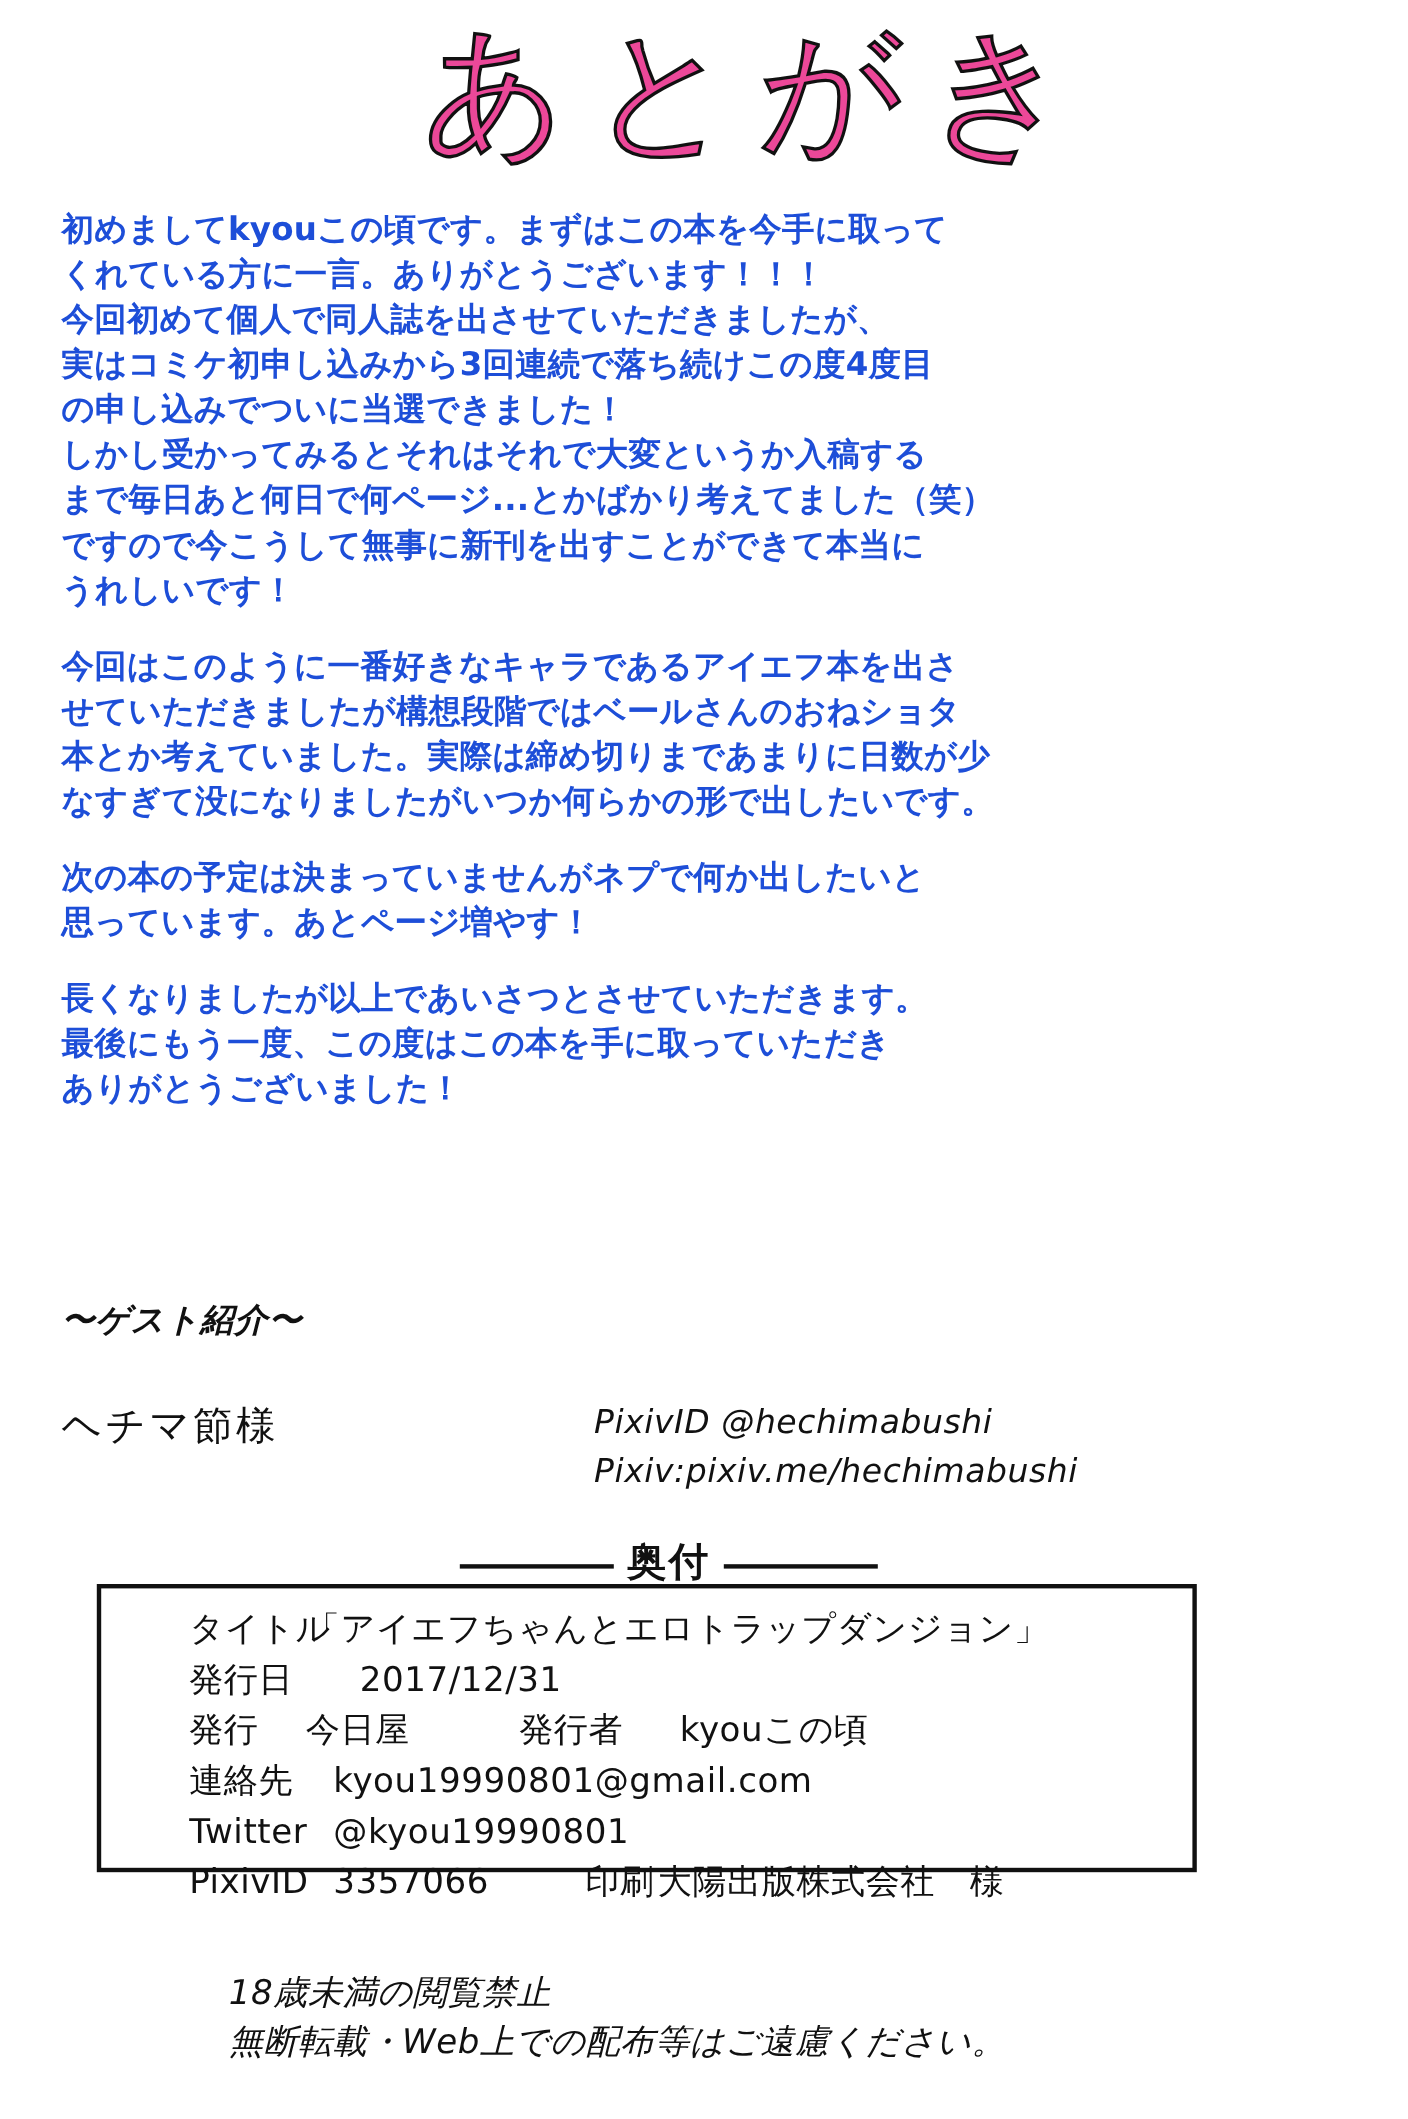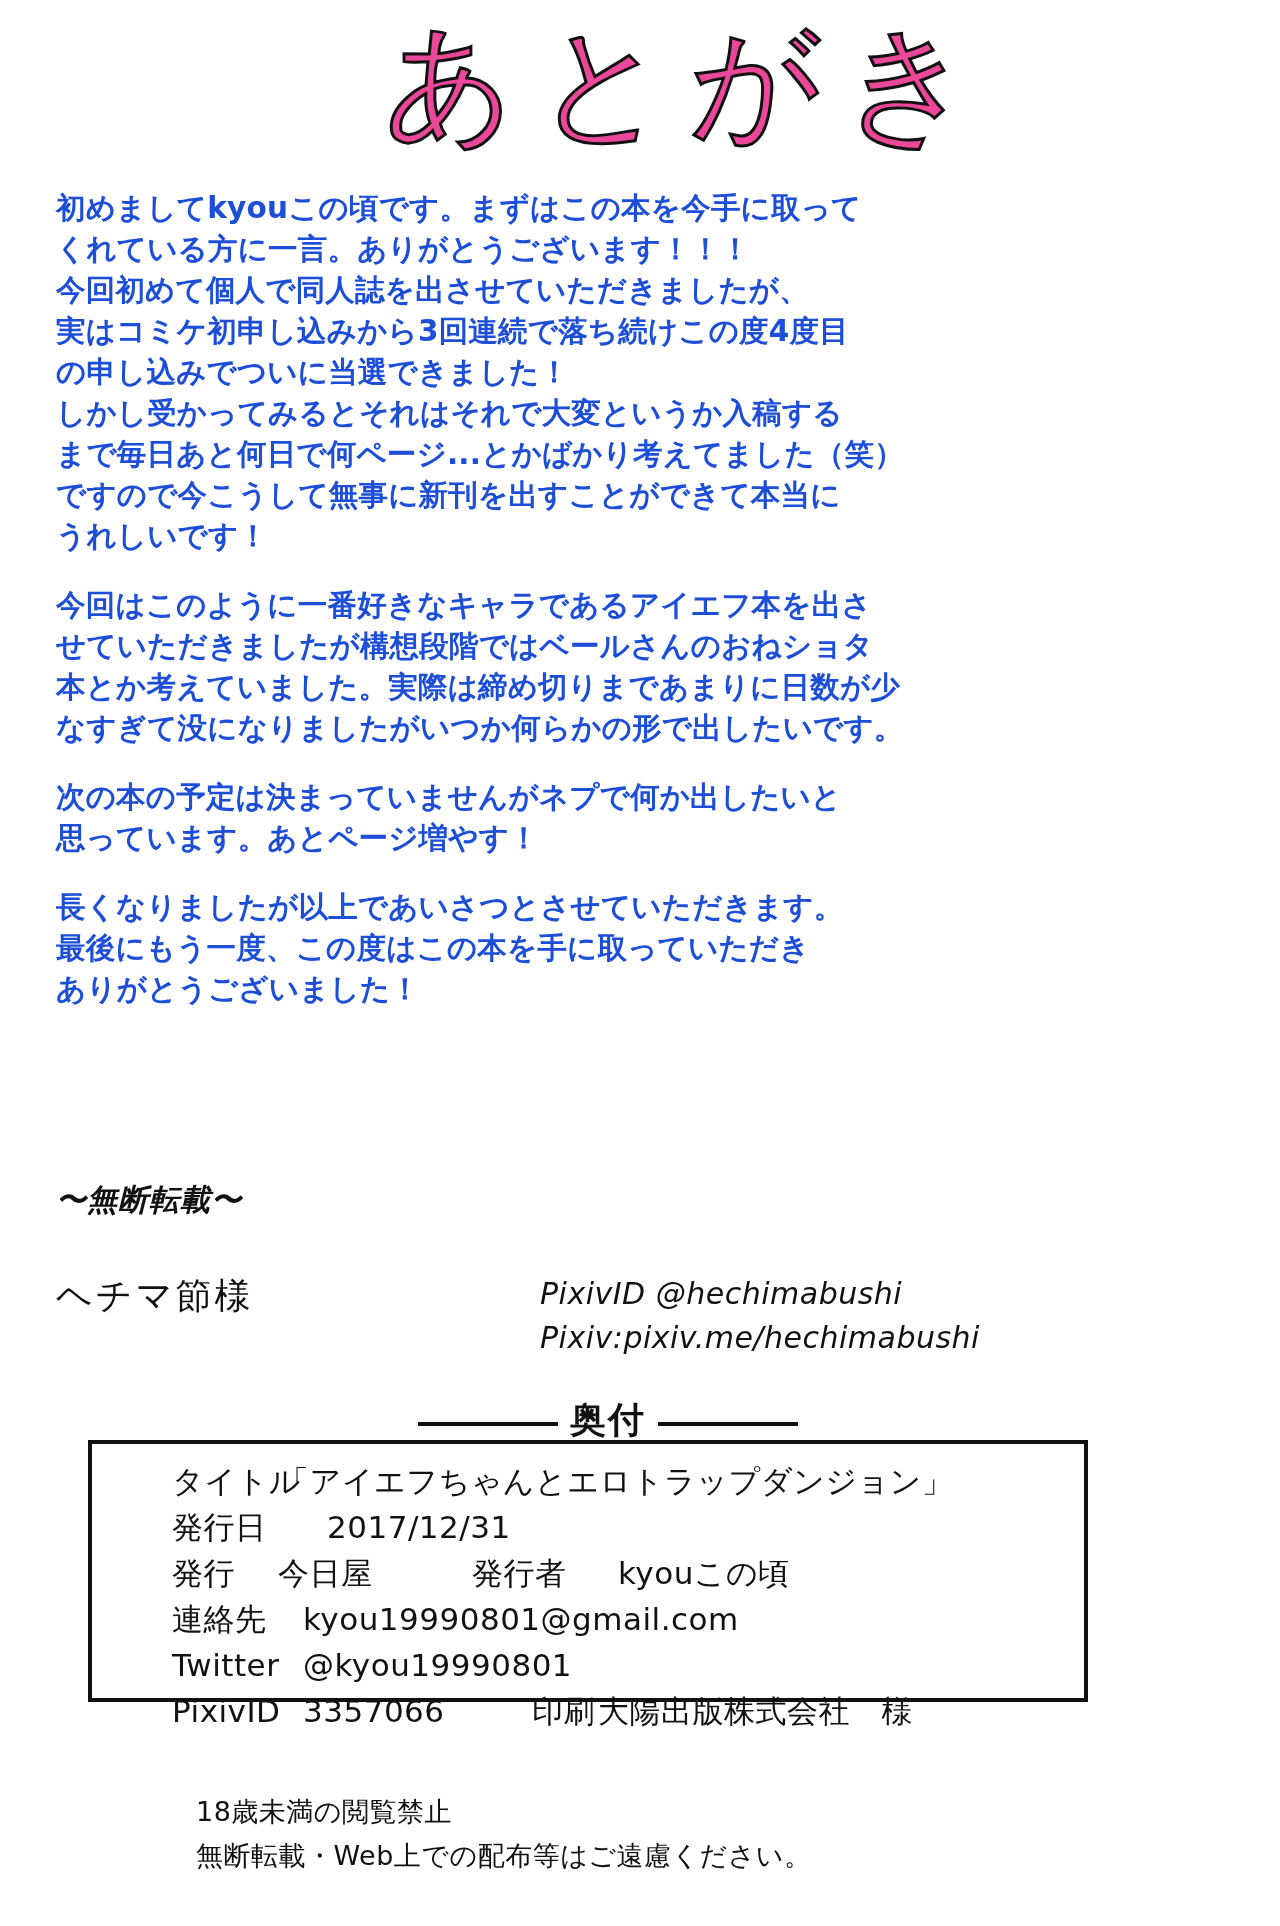--- a/index.html
+++ b/index.html
@@ -139,25 +139,26 @@
   
   .r1 { top: 62px; }
   .r2 { top: 108px; }
   .r3 { top: 154px; }
   .r4 { top: 200px; }
   .r5 { top: 246px; }
   .r6 { top: 292px; }
 
   .notice {
     position: absolute;
-    left: 196px;
+    left: 208px;
     top: 1790px;
     width: 900px;
-    font-size: 27px;
+    font-size: 31px;
     line-height: 44px;
+    font-style: italic;
     font-weight: 400;
     letter-spacing: 0.5px;
     white-space: pre-wrap;
   }
 </style>
 </head>
 <body>
 
 <div class="page">
 
@@ -177,21 +178,21 @@
 せていただきましたが構想段階ではベールさんのおねショタ
 本とか考えていました。実際は締め切りまであまりに日数が少
 なすぎて没になりましたがいつか何らかの形で出したいです。</p>
     <p class="para">次の本の予定は決まっていませんがネプで何か出したいと
 思っています。あとページ増やす！</p>
     <p class="para">長くなりましたが以上であいさつとさせていただきます。
 最後にもう一度、この度はこの本を手に取っていただき
 ありがとうございました！</p>
   </div>
 
-  <div class="guest-head">〜無断転載〜</div>
+  <div class="guest-head">〜ゲスト紹介〜</div>
   <div class="guest-name">ヘチマ節様</div>
   <div class="guest-links">
     <div>PixivID @hechimabushi</div>
     <div>Pixiv:pixiv.me/hechimabushi</div>
   </div>
 
   <div class="colophon-wrap">
     <div class="colophon-header">
       <div class="rule left"></div>
       <div class="label">奥付</div>

